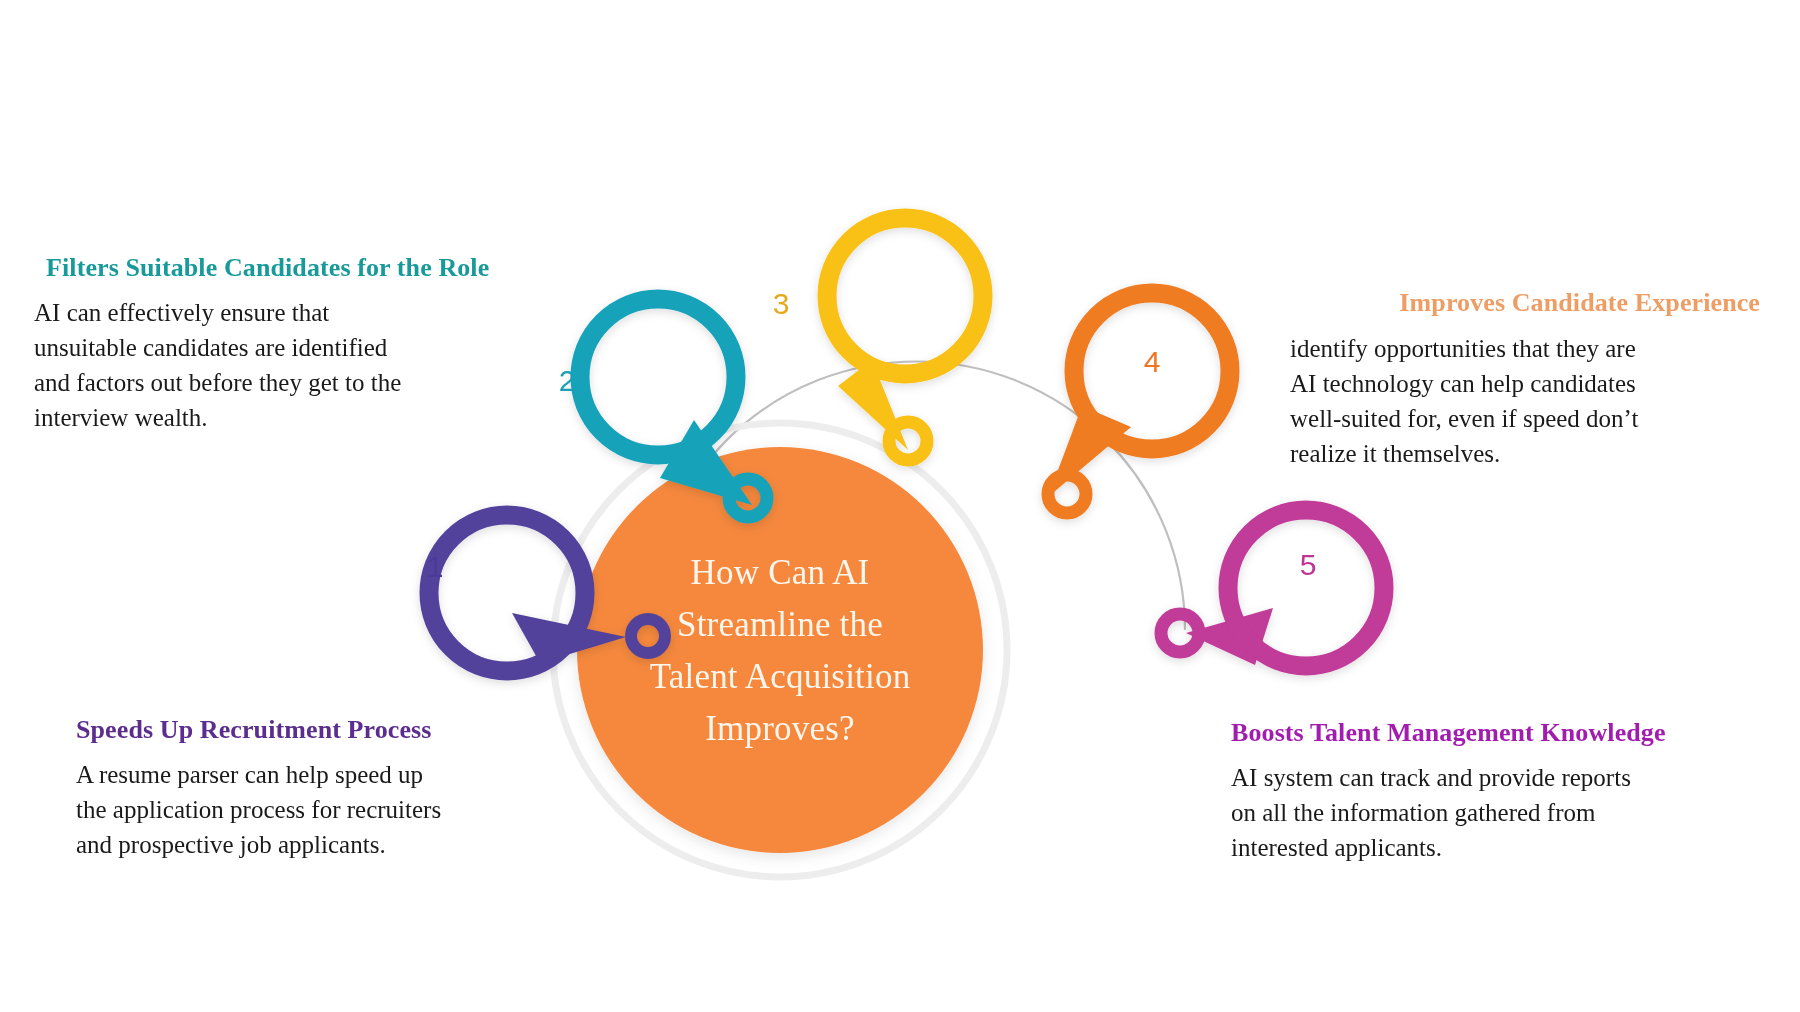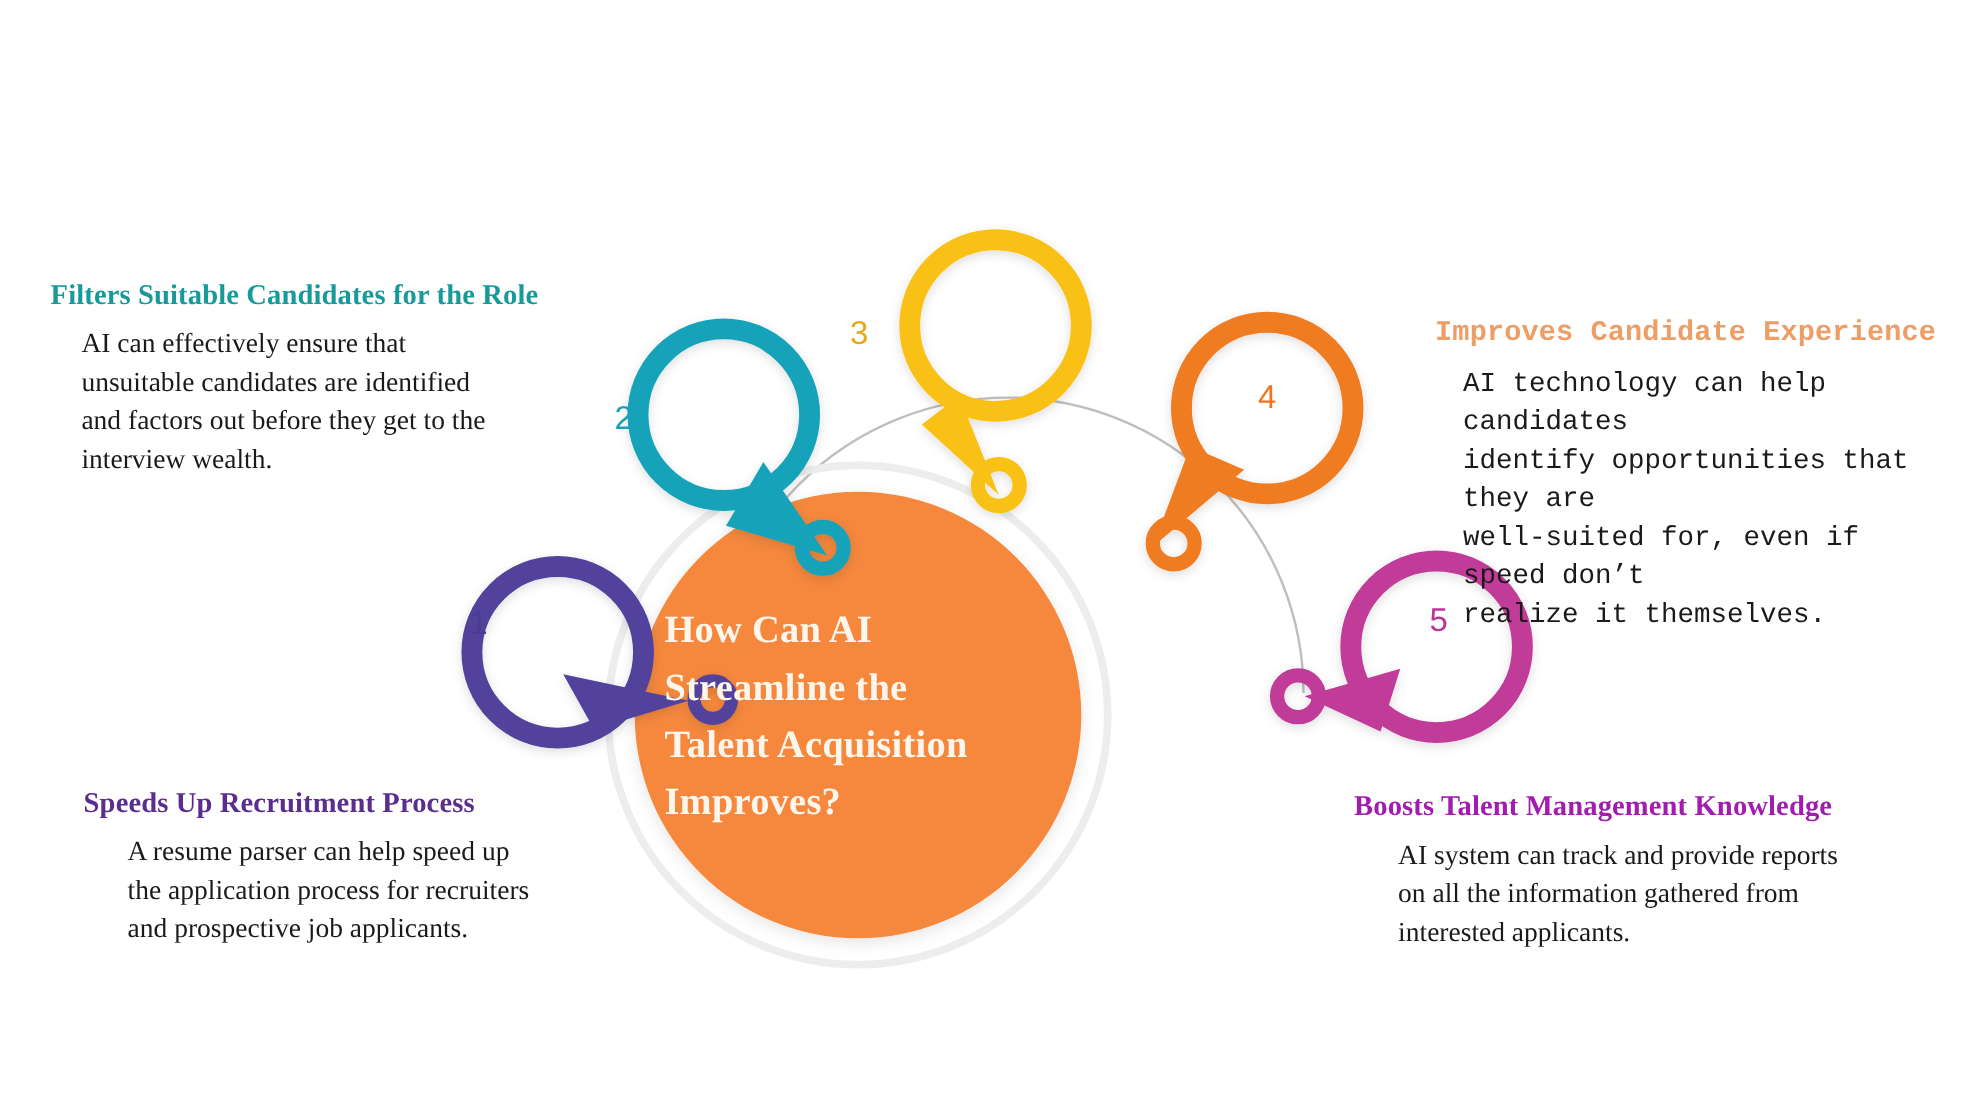--- a/index.html
+++ b/index.html
@@ -26,50 +26,49 @@
     font-size:26px;
     line-height:1.22;
     letter-spacing:0.1px;
     white-space:nowrap;
   }
   .block .body {
     font-size:25px;
     line-height:1.40;
     color:#1a1a1a;
     margin-top:11px;
-    margin-left:40px;
   }
 
   
   #b1 { left:76px;  top:714px; width:520px; }            
   #b2 { left:34px;  top:252px; width:520px; }            
   #b3 { left:1004px; top:36px;  width:520px; }           
   #b3 .body { margin-left:6px; }
   #b4 { left:1290px; top:287px; width:470px; }           
   #b4 .heading { text-align:right; }
   #b5 { left:1231px; top:717px; width:560px; }           
 
   #b3 .heading { position:relative; left:-4px; }
 
   
-  #b4 .wrap { position:relative;font-family:Liberation Mono, monospace; }
+  #b4 .wrap { position:relative; }
   #b4 .heading { position:absolute; right:0; top:0; width:max-content; }
   #b4 .body { padding-top:44px; margin-top:0; }
 
   #b5 .heading { position:relative; }
 
   
   #center-text {
     position:absolute;
     left:604px; top:506px;
     width:352px; height:290px;
     display:flex; flex-direction:column;
-    align-items:flex-start; justify-content:center;
+    align-items:center; justify-content:center;
     color:#fdf6ec;
-    font-weight:700;
+    font-weight:400;
     font-size:35px;
     line-height:1.48;
     text-align:center;
     letter-spacing:0.2px;
   }
 
   
   .numeral {
     position:absolute;
     font-size:30px;
@@ -166,22 +165,22 @@
       <div>and factors out before they get to the</div>
       <div>interview wealth.</div>
     </div>
   </div>
 
 
   <div class="block" id="b4">
     <div class="wrap">
       <div class="heading" style="color: rgb(238, 157, 100);">Improves Candidate Experience</div>
       <div class="body">
+        <div>identify opportunities that they are</div>
         <div>AI technology can help candidates</div>
-        <div>identify opportunities that they are</div>
         <div>well-suited for, even if speed don’t</div>
         <div>realize it themselves.</div>
       </div>
     </div>
   </div>
 
   <div class="block" id="b5">
     <div class="heading" style="color: #a21caf;">Boosts Talent Management Knowledge</div>
     <div class="body">
       <div>AI system can track and provide reports</div>

